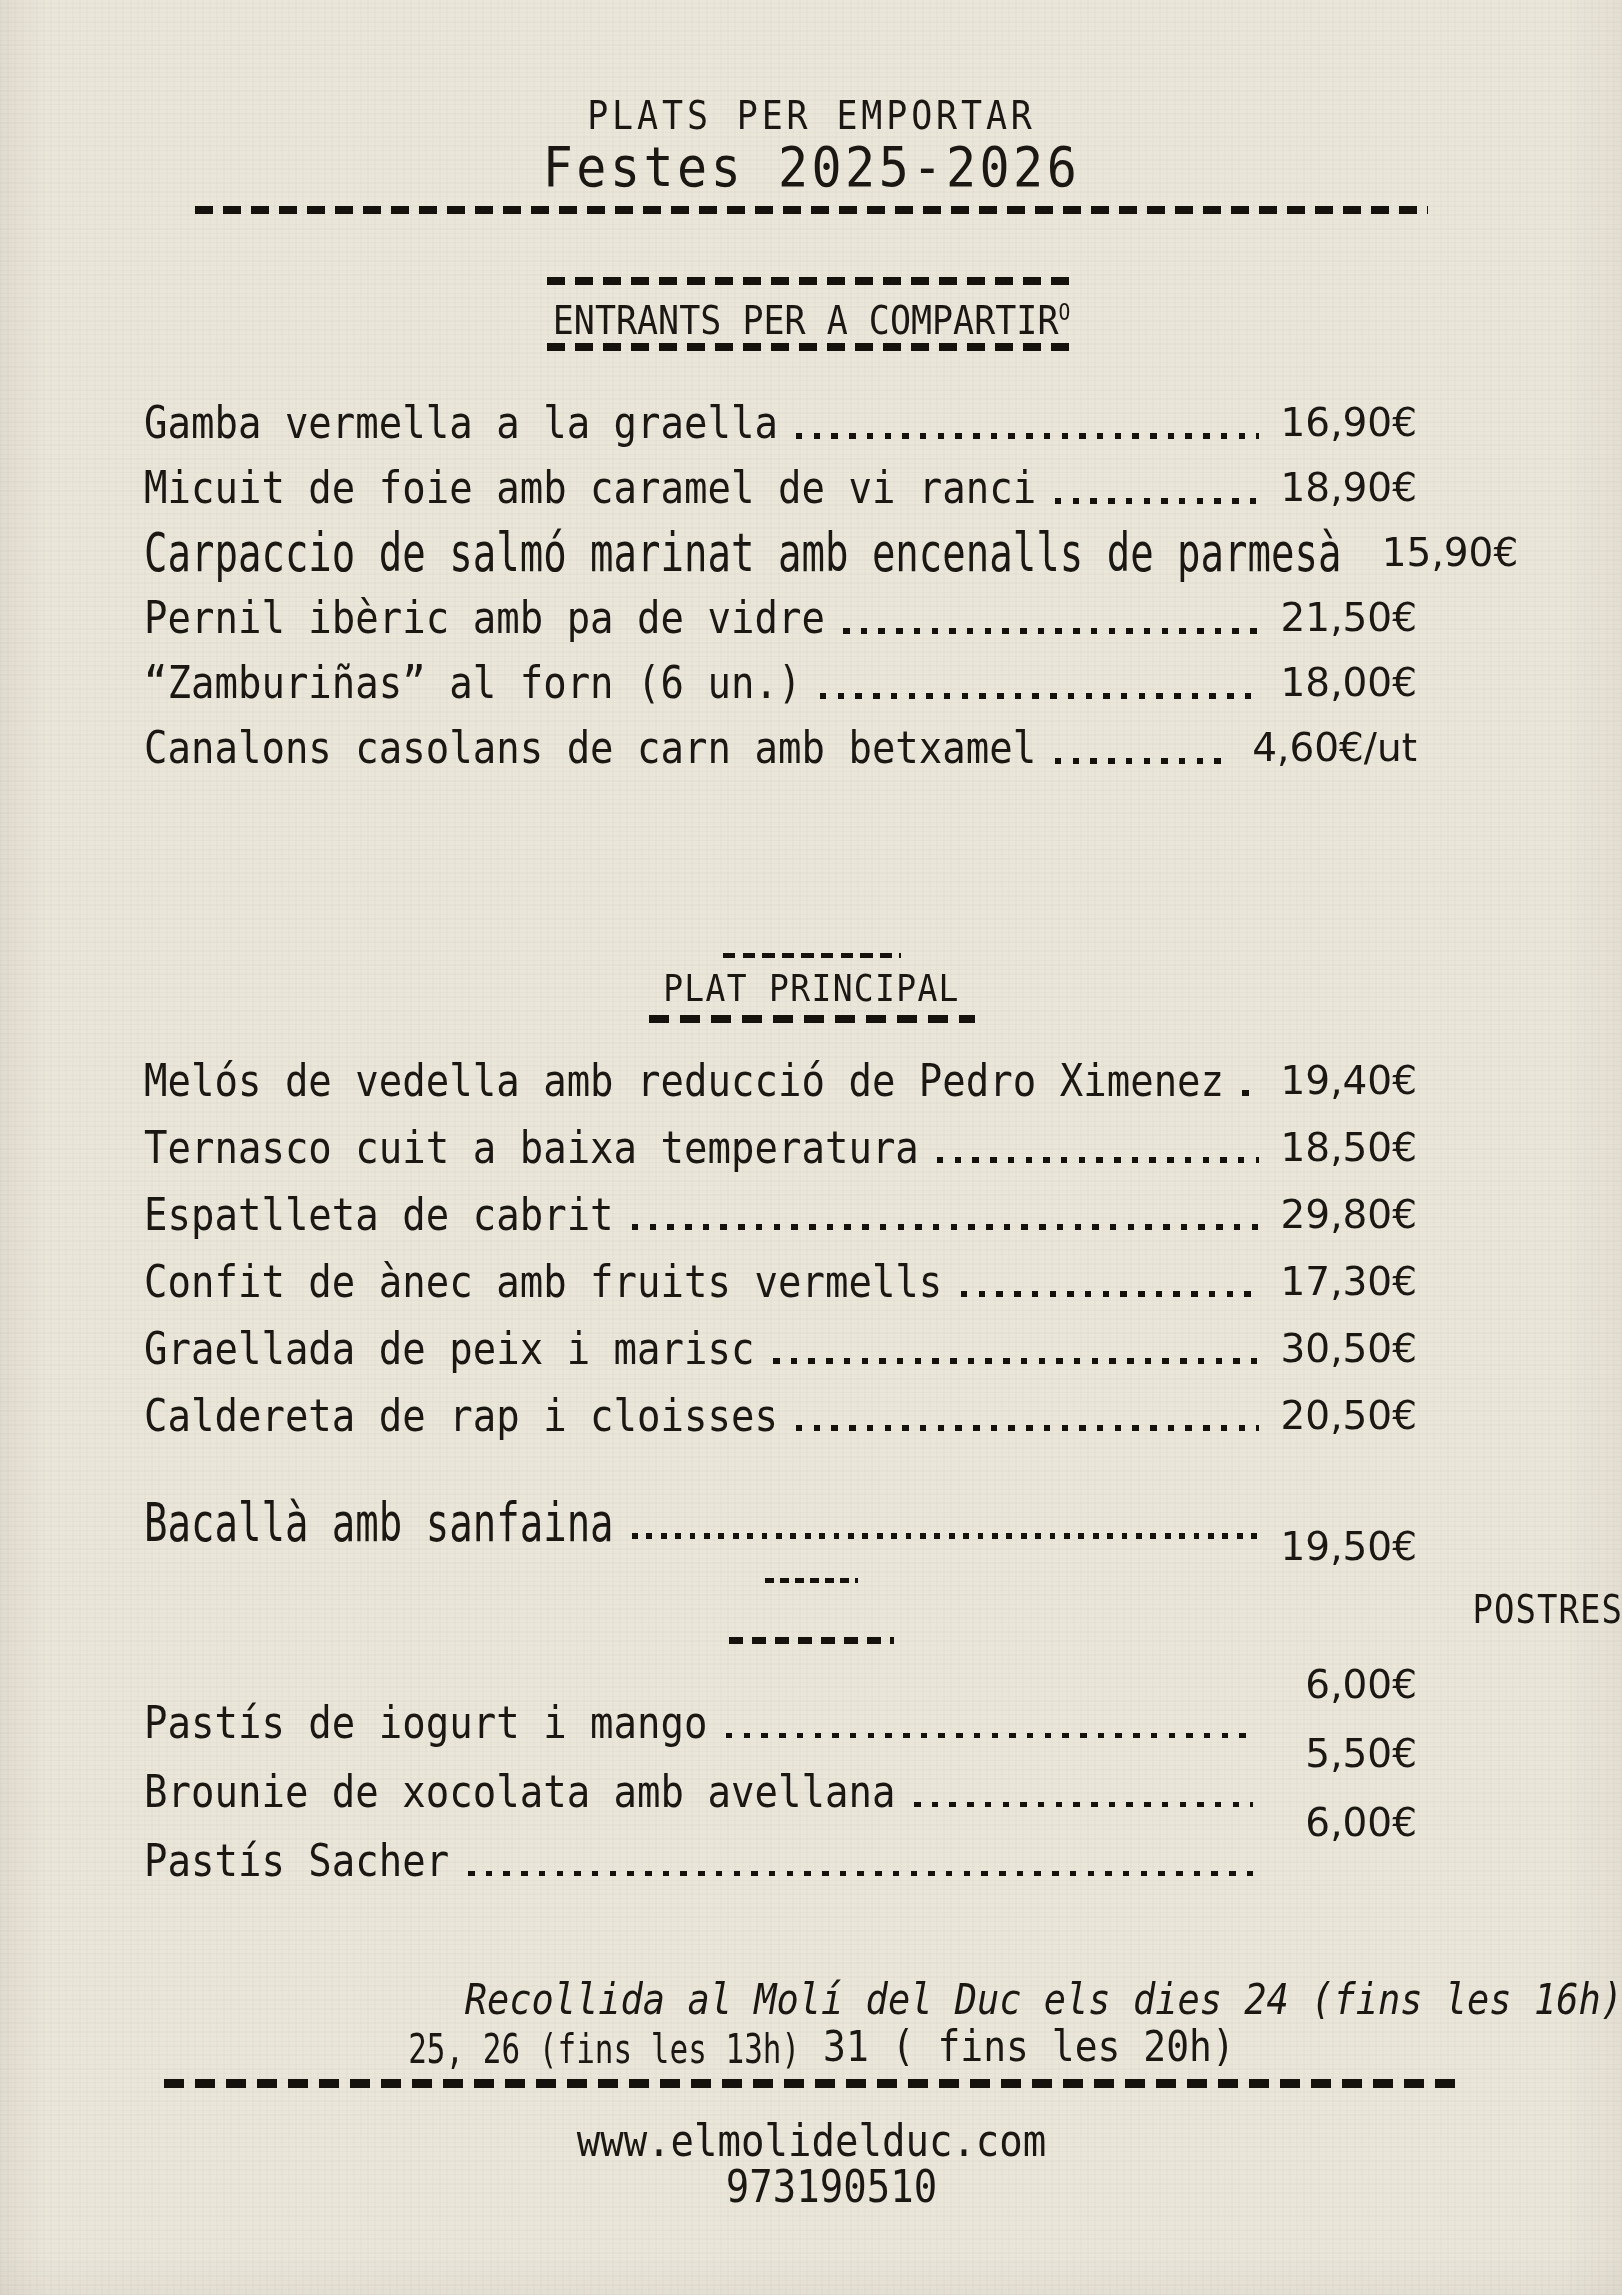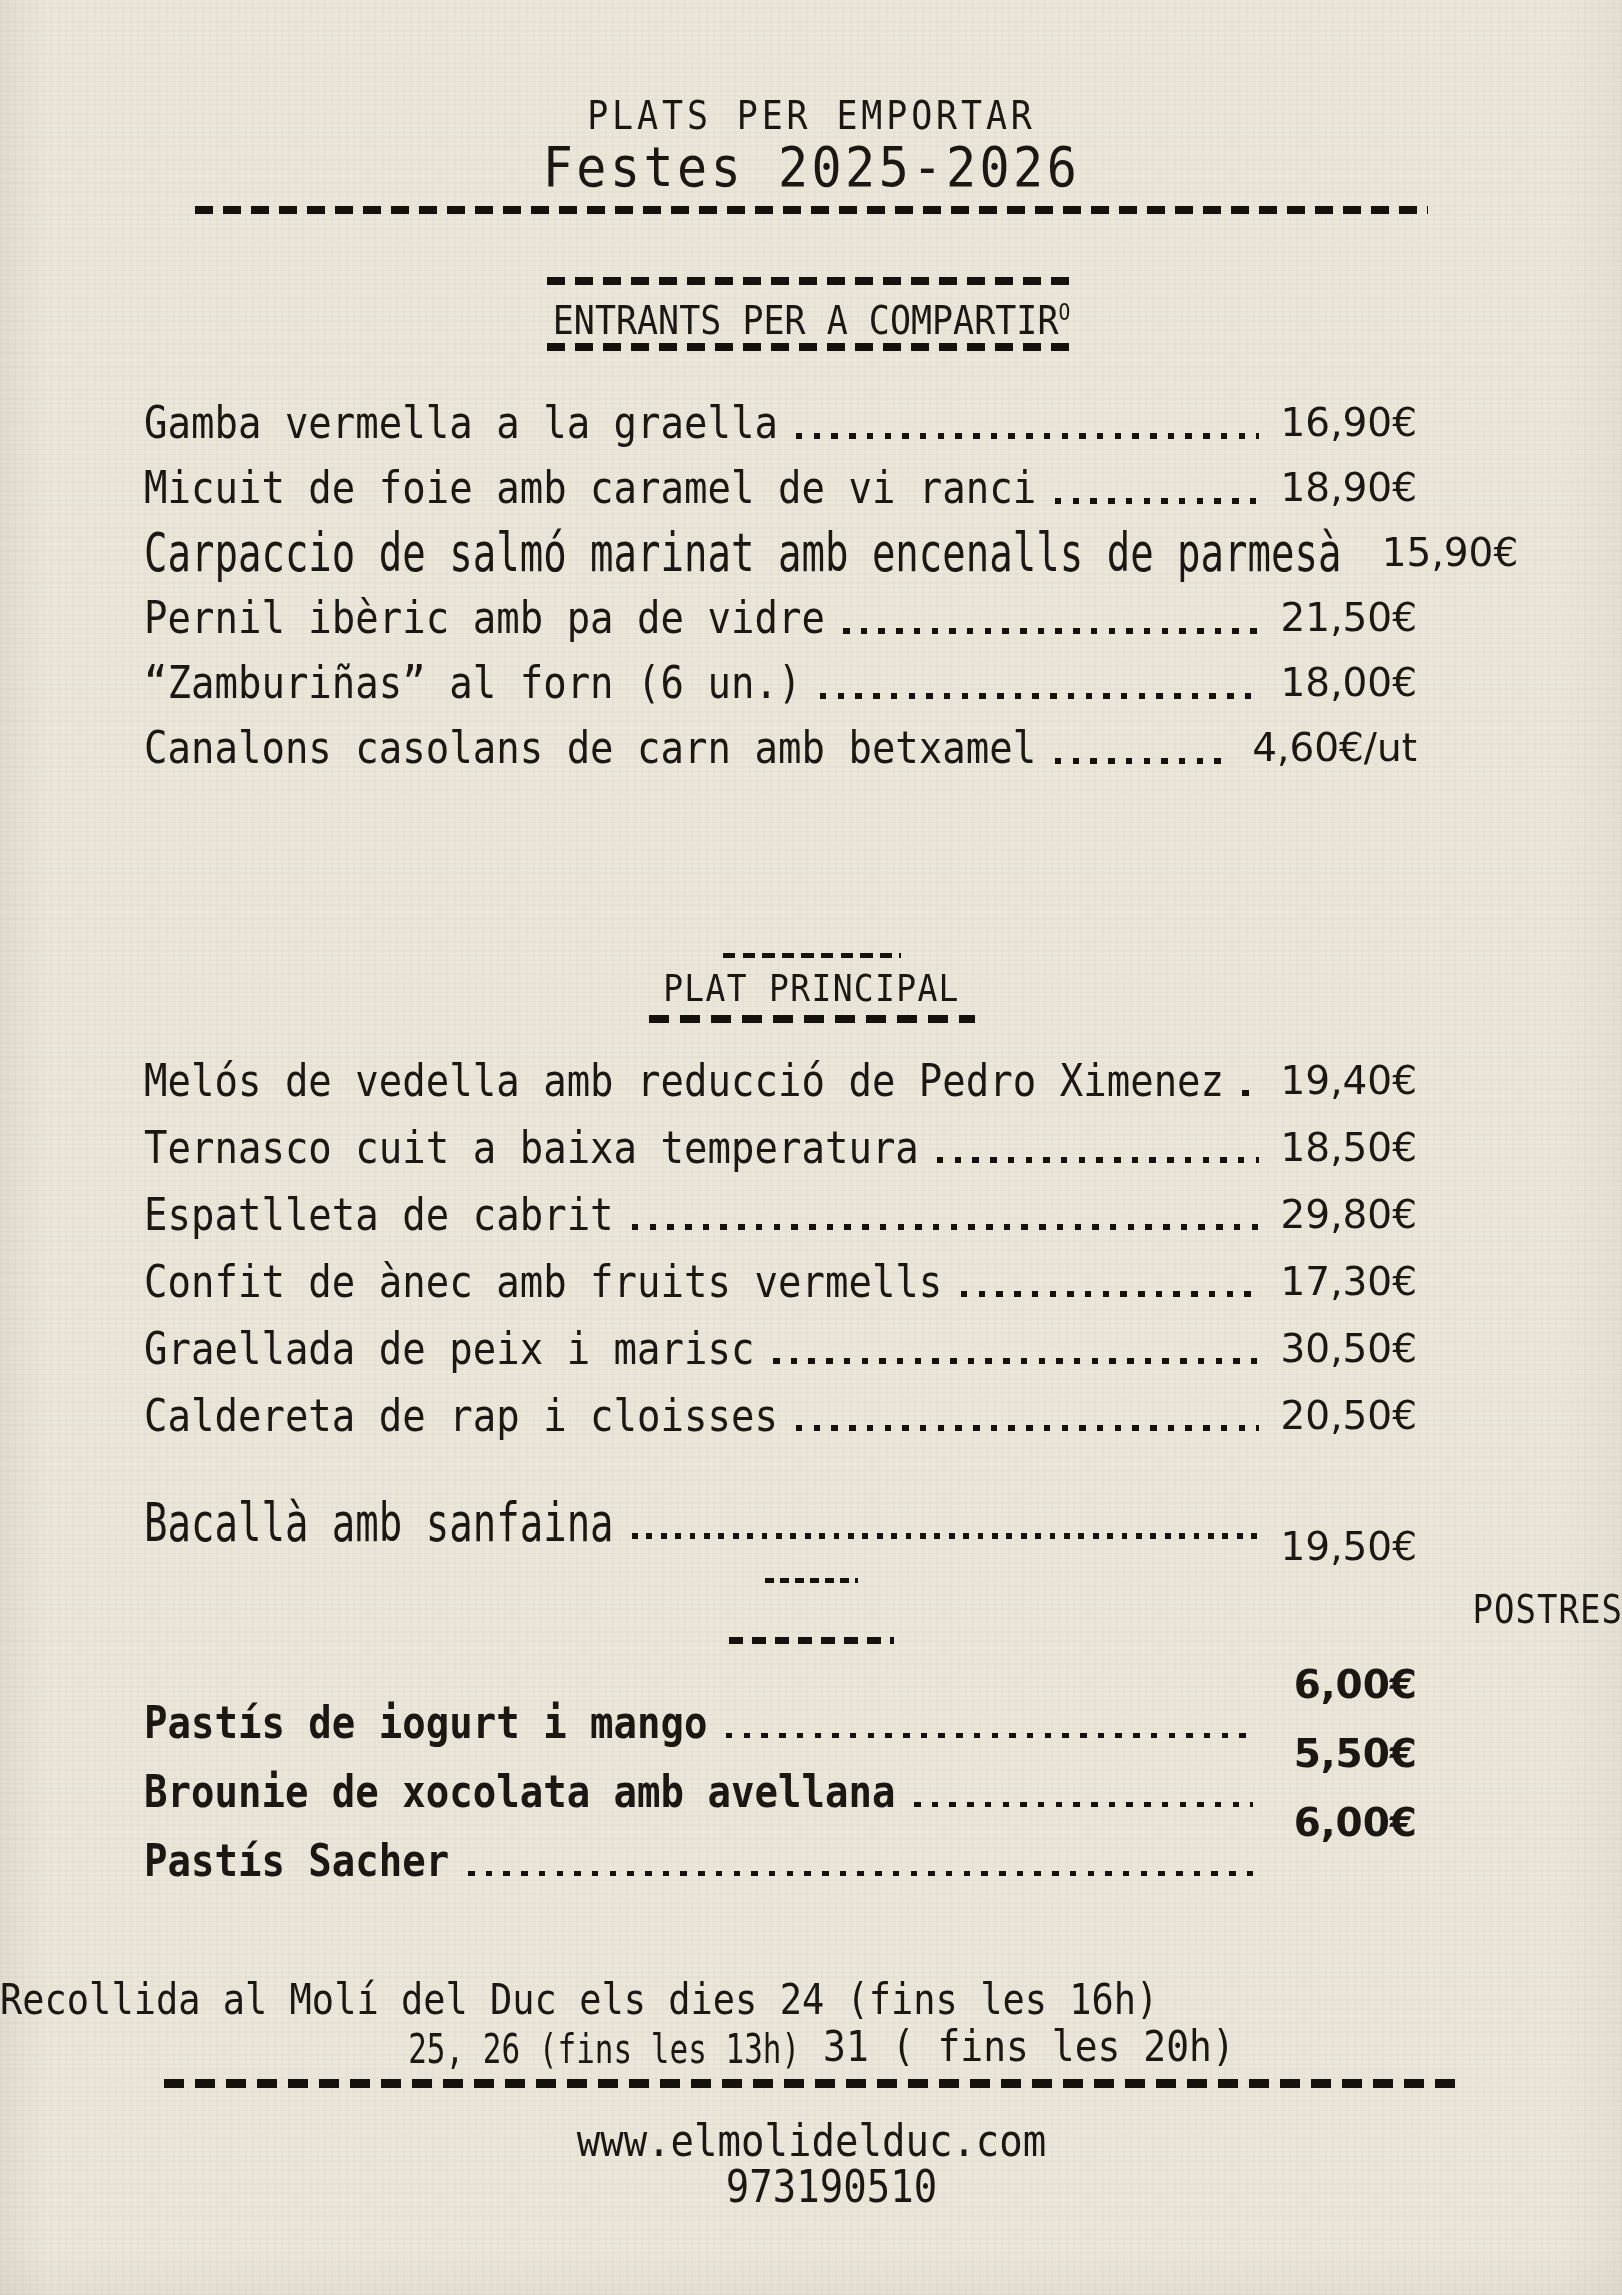--- a/index.html
+++ b/index.html
@@ -59,37 +59,37 @@
 
   
   .list { margin-left: 144px; width: 1273px; }
   .list-entrants  { margin-top: 39px; }
   .list-principal { margin-top: 23.6px; text-align: center; }
   .list-postres   { margin-top: 44px; }
 
   .row { height: 65px; display: flex; align-items: center; position: relative; }
   .list-principal .row { height: 67px; }
   .list-principal .row.tight { height: 52px; margin-top: 48px; }
-  .list-postres .row { height: 69px; font-weight: bold; }
+  .list-postres .row { height: 69px; }
 
   .name { font-size: 39px; white-space: pre; }
   .leader { flex: 1 1 auto; height: 5.9px; position: relative; top: 13px;
             margin: 0 22px 0 18.3px;
             background-image: repeating-linear-gradient(90deg, #15120e 0 6.5px, rgba(0,0,0,0) 6.5px 17.7px); }
   .row.tight .leader, .row .name.cond + .leader {
             background-image: repeating-linear-gradient(90deg, #15120e 0 5.9px, rgba(0,0,0,0) 5.9px 14.4px); }
   .price { font-family: "DejaVu Sans", sans-serif; font-size: 39px; white-space: nowrap; flex: 0 0 auto; }
 
   .row.tight .price { position: relative; top: 23.6px; }
   .list-postres .row .leader { margin-right: 164px; }
   .list-postres .row .price { position: absolute; right: 0; top: -26px; }
 
   
   .footer { margin-top: 81px; }
-  .pickup1 { height: 47px; line-height: 47px; text-align: left; font-size: 37px; }
+  .pickup1 { height: 47px; line-height: 47px; text-align: right; font-size: 37px; font-style: italic; }
   .pickup2 { height: 47px; line-height: 47px; text-align: center; font-size: 38px; padding-left: 20px; }
   .pickup2 .cond { font-size: 31px; transform: scaleY(1.34); }
   .website { margin-top: 30px; height: 46px; line-height: 46px; text-align: center; font-size: 39px; }
   .phone   { height: 46px; line-height: 46px; text-align: center; font-size: 39px; padding-left: 40px; }
 </style>
 </head>
 <body>
 
 <div class="page">
 

